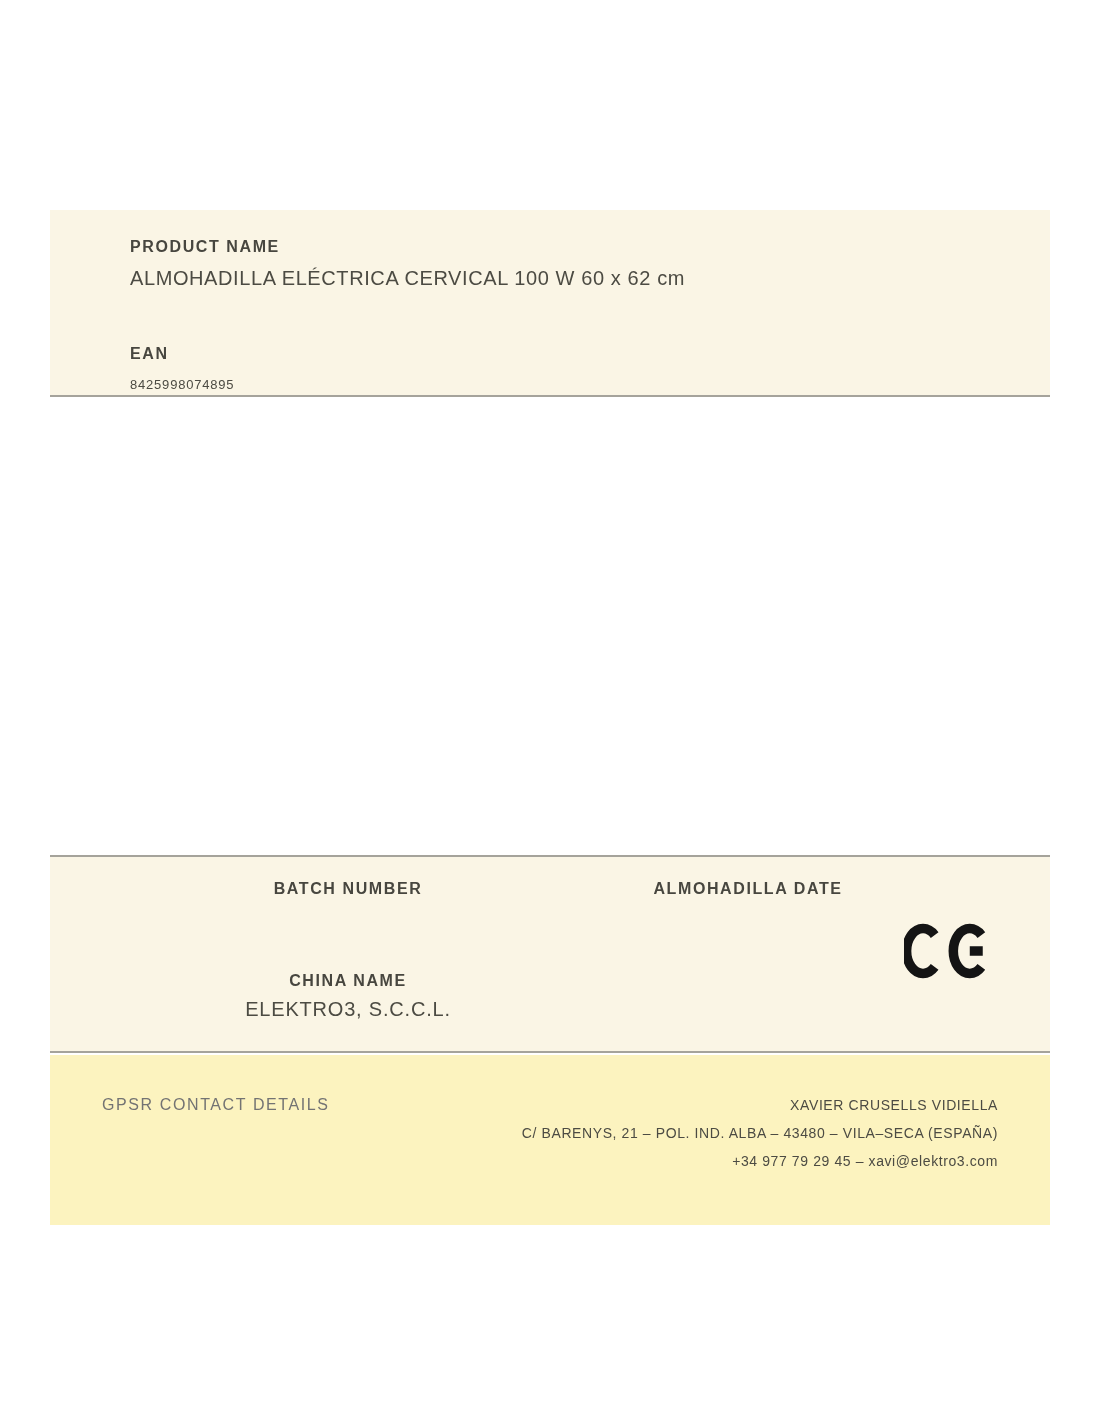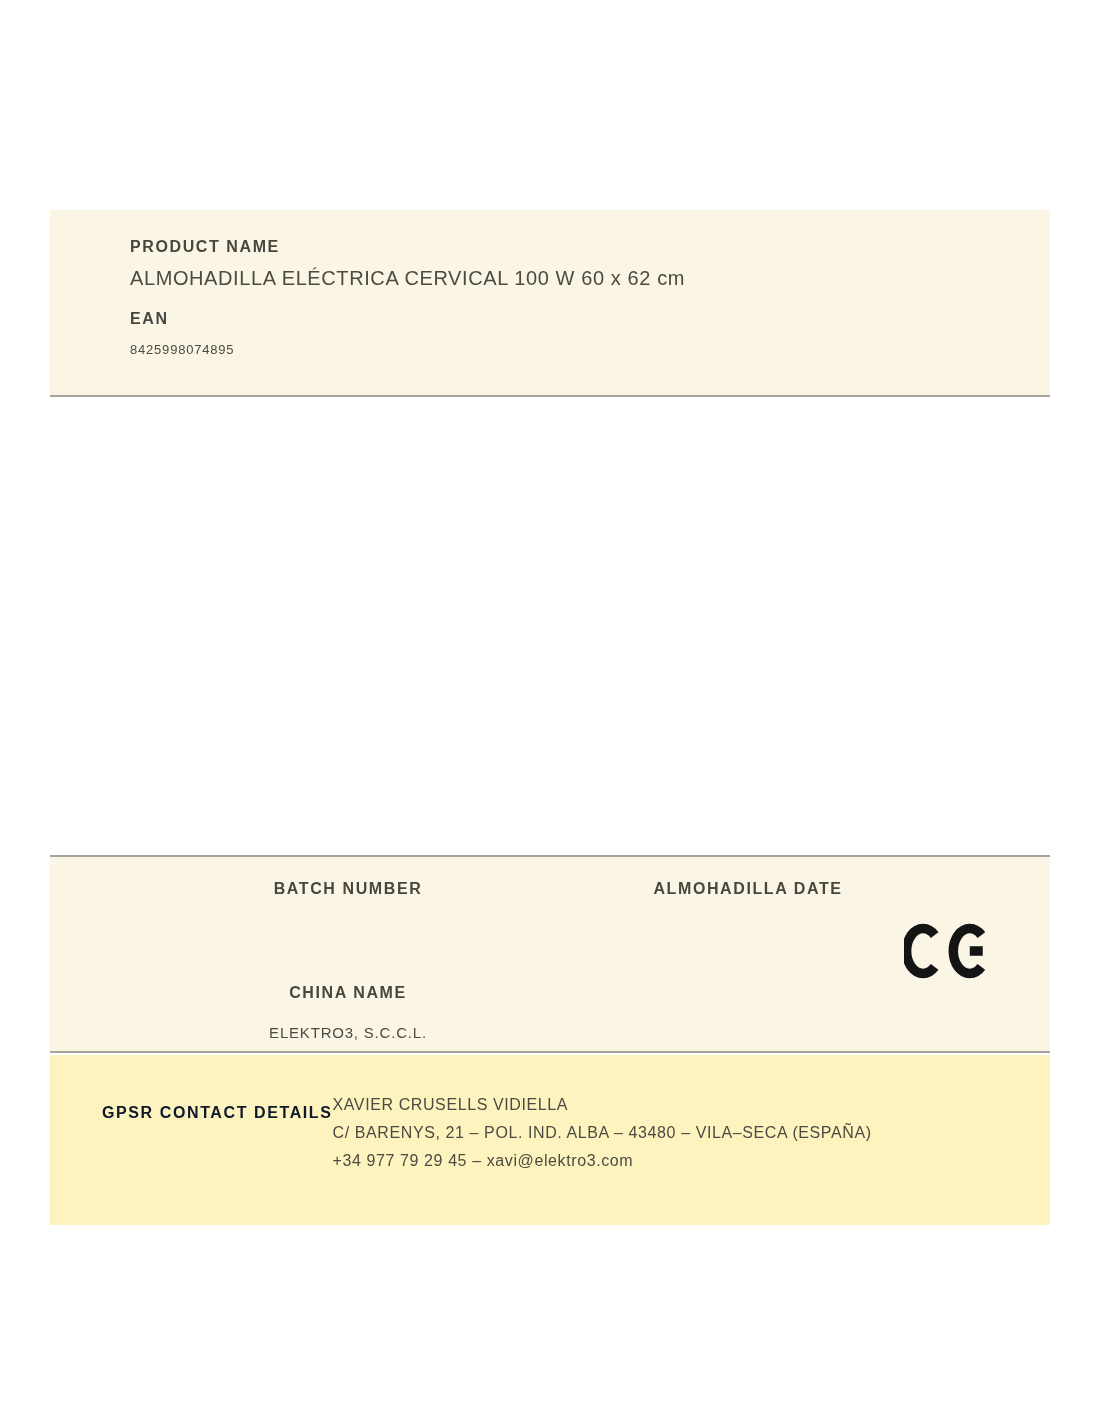--- a/index.html
+++ b/index.html
@@ -35,21 +35,21 @@
     letter-spacing: 1.6px;
     line-height: 20px;
     color: #47463f;
   }
   .field-value {
     font-size: 20px;
     letter-spacing: 0.6px;
     line-height: 20px;
     margin-top: 11px;
   }
-  .field-ean { margin-top: 21px; }
+  .field-ean { margin-top: 56px; }
   .field-ean .field-value { font-size: 13px; letter-spacing: 0.8px; }
 
   
   .batch-panel {
     top: 855px;
     height: 198px;
     background: #faf5e5;
     border-top: 2px solid #a5a39b;
     border-bottom: 2px solid #a5a39b;
     padding: 22px 102px 0 98px;
@@ -60,24 +60,24 @@
   }
   .cell { text-align: center; }
   .cell-label {
     font-weight: bold;
     font-size: 16px;
     letter-spacing: 1.6px;
     line-height: 20px;
     color: #47463f;
   }
   .cell-value {
-    font-size: 15px;
+    font-size: 20px;
     letter-spacing: 0.8px;
     line-height: 20px;
-    margin-top: 20px;
+    margin-top: 8px;
     min-height: 20px;
   }
   .row1 .cell-value { margin-bottom: 44px; }
   .ce-mark {
     position: absolute;
     right: 56px;
     top: 64px;
     width: 90px;
     height: 60px;
   }
@@ -87,30 +87,31 @@
   .gpsr-panel {
     top: 1055px;
     height: 170px;
     background: #fcf3bf;
     padding: 36px 52px 0 52px;
     display: flex;
     justify-content: space-between;
     align-items: flex-start;
   }
   .gpsr-label {
-    font-weight: bold;
+    font-weight: normal;
     font-size: 16px;
     letter-spacing: 1.6px;
     line-height: 20px;
-    margin-top: 12px;
-    color: #0f172a;
+    margin-top: 4px;
+    color: #737373;
     white-space: nowrap;
   }
   .gpsr-contact {
-    font-size: 16px;
+    text-align: right;
+    font-size: 14px;
     letter-spacing: 0.6px;
     line-height: 28px;
     flex: 1;
   }
 </style>
 </head>
 <body>
 
 <div class="page">
 

